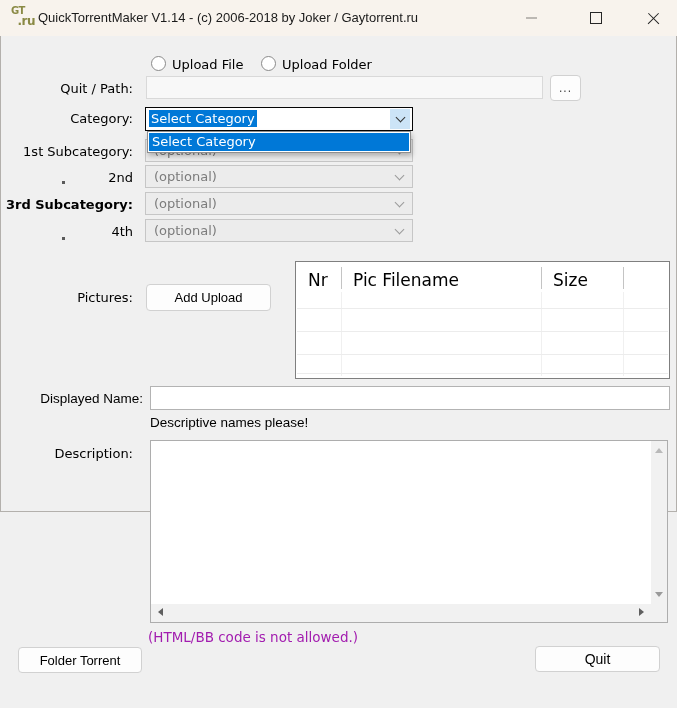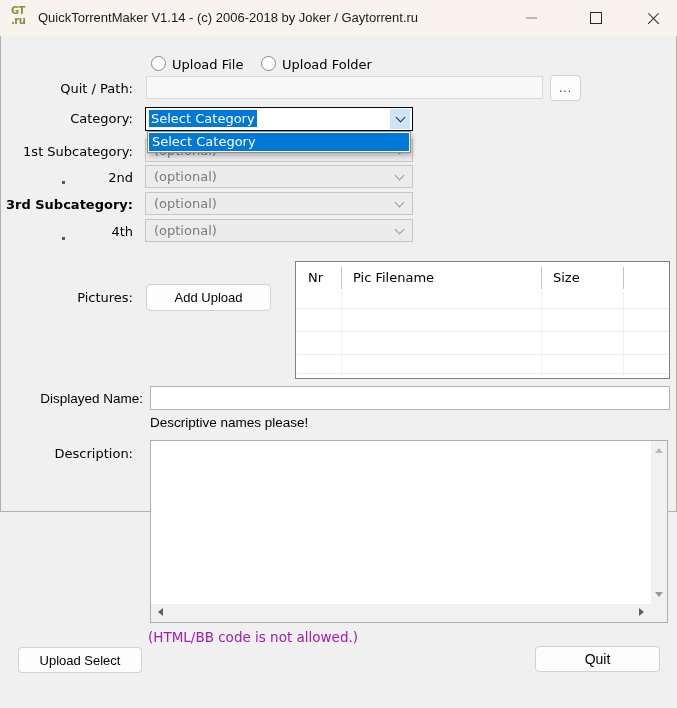--- a/index.html
+++ b/index.html
@@ -5,21 +5,21 @@
   * { box-sizing: border-box; margin: 0; padding: 0; }
   html,body { width:677px; height:708px; }
   body { font-family:"DejaVu Sans", sans-serif; background:#f0f0f0; overflow:hidden; }
   .win { position:relative; width:677px; height:512px; background:#f0f0f0; outline:1px solid #b3b0ac; outline-offset:-1px; }
 
   
   .titlebar { position:absolute; left:0; top:0; width:677px; height:36px; background:#f8f3ed; }
   .app-icon { position:absolute; left:11px; top:6px; width:24px; height:24px;
               font-family:"DejaVu Sans",sans-serif; font-weight:bold; font-size:10px; line-height:10px;
               color:#8a8a45; letter-spacing:-0.5px; text-align:left; }
-  .app-icon .l2 { font-size:10px; }
+  .app-icon .l2 { font-size:12px;text-align:right; }
   .title-text { position:absolute; left:38px; top:0; height:36px; line-height:36px;
                 font-family:"Liberation Sans",sans-serif; font-size:13px; color:#1b1b1b; white-space:nowrap; }
   .cap-btn { position:absolute; top:0; width:47px; height:36px; }
   .cap-min { left:508px; } .cap-max { left:572px; } .cap-close { left:630px; }
   .min-glyph { position:absolute; left:18px; top:17px; width:11px; height:2px; background:#bcb8b3; }
   .max-glyph { position:absolute; left:18px; top:12px; width:12px; height:12px; border:1.3px solid #262626; }
   .x-glyph { position:absolute; left:16px; top:11px; width:15px; height:15px; }
   .x-glyph::before,.x-glyph::after { content:""; position:absolute; left:0; top:7px; width:15px; height:1.4px; background:#232323; }
   .x-glyph::before { transform:rotate(45deg);} .x-glyph::after { transform:rotate(-45deg);}
 
@@ -50,21 +50,21 @@
                color:#fff; font-size:13px; padding:0 2px; }
   .combo-arrow-seg { position:absolute; right:2px; top:1px; bottom:1px; width:20px; background:#cce4f7; }
   .combo-arrow-seg .chev { right:6px; top:5px; border-color:#333; }
   .dropdown { position:absolute; left:147px; top:131px; width:264px; height:22px; background:#fff;
               border:1px solid #8e8e8e; box-shadow:1px 3px 5px rgba(0,0,0,0.25); z-index:20; }
   .dropdown-item { position:absolute; left:1px; right:1px; top:1px; bottom:1px; background:#0078d7;
                    color:#fff; font-size:13px; line-height:18px; padding-left:3px; }
 
   
   .pictable { position:absolute; left:295px; top:261px; width:375px; height:118px; background:#fff; border:1px solid #7f7f7f; }
-  .pictable .hdr { position:absolute; top:8px; font-size:13px; color:#000; }
+  .pictable .hdr { position:absolute; top:8px; font-size:17px; color:#000; }
   .hdr-sep { position:absolute; top:5px; width:1px; height:22px; background:#c4c4c4; }
   .body-vline { position:absolute; top:30px; bottom:2px; width:1px; background:#f0f0f0; }
   .row-hline { position:absolute; left:1px; right:1px; height:1px; background:#ececec; }
 
   
   .desc-wrap { position:absolute; left:150px; top:440px; width:518px; height:183px; border:1px solid #adadad; background:#fff; }
   .desc-text { position:absolute; left:0; top:0; width:500px; height:163px; border:none; resize:none; outline:none;
                font-family:"Liberation Sans",sans-serif; font-size:13px; padding:2px 4px; }
   .vscroll { position:absolute; left:500px; top:0; width:16px; height:163px; background:#f1f1f1; }
   .hscroll { position:absolute; left:0; top:163px; width:500px; height:18px; background:#f1f1f1; }
@@ -178,16 +178,16 @@
     </div>
     <div class="hscroll">
       <span class="tri tri-left"></span>
       <span class="tri tri-right"></span>
     </div>
     <div class="scroll-corner"></div>
   </div>
 
   <div class="note" style="left:148px; top:629px;">(HTML/BB code is not allowed.)</div>
 
-  <button class="btn" style="left:18px; top:647px; width:124px; height:26px;">Upload Select</button>
+  <button class="btn" style="left:18px; top:647px; width:124px; height:26px;">Folder Torrent</button>
   <button class="btn" style="left:535px; top:646px; width:125px; height:26px; font-family:'Liberation Sans',sans-serif; font-size:14px;">Quit</button>
 
 </div>
 
 </body></html>

